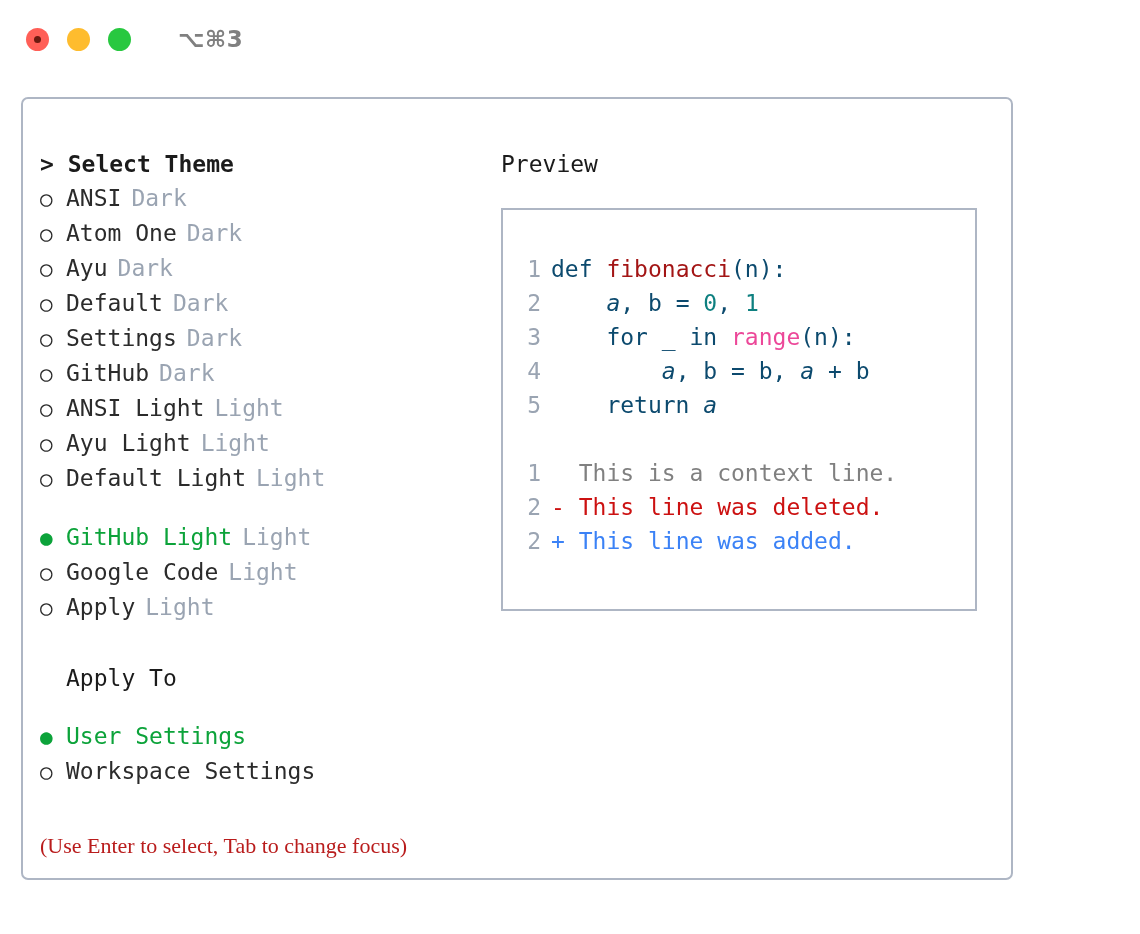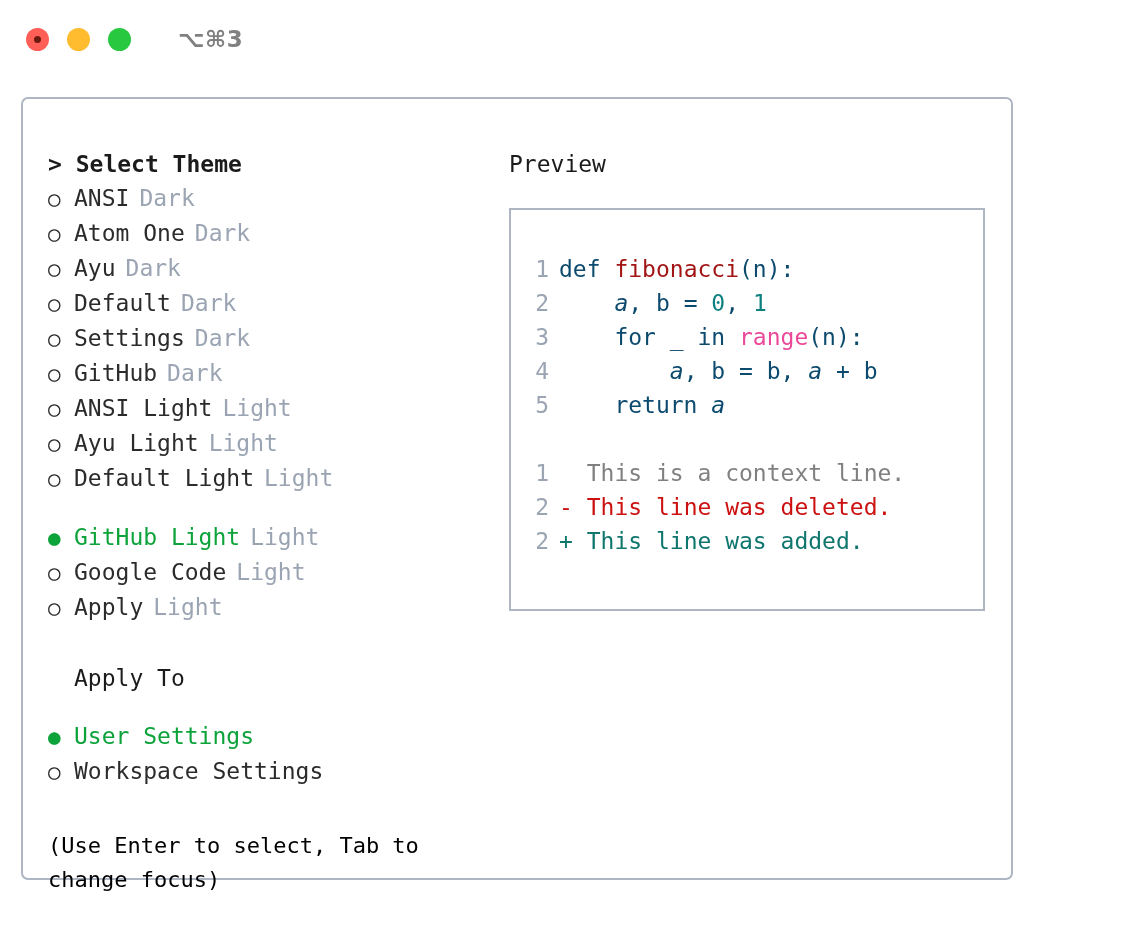--- a/index.html
+++ b/index.html
@@ -72,21 +72,21 @@
     top: 97px;
     width: 992px;
     height: 783px;
     border: 2px solid #aeb6c4;
     border-radius: 7px;
     background: #ffffff;
   }
 
   .card-inner {
     display: flex;
-    padding: 48px 0 0 8px;
+    padding: 48px 0 0 0;
     height: 100%;
     border-radius: 26px;
   }
 
   .col-left {
     width: 460px;
     padding-left: 17px;
   }
   .col-right {
     flex: 1;
@@ -132,22 +132,23 @@
     color: #1b1b1b;
     line-height: 34px;
     padding-left: 26px;
     white-space: pre;
   }
 
   .hint {
     margin-top: 40px;
     font-size: 22px;
     line-height: 34px;
-    color: #000000;
+    color: #b91c1c;
     width: 400px;
+    font-family: Liberation Serif, serif;
   }
 
   
   .preview-title {
     font-size: 23px;
     color: #1b1b1b;
     line-height: 34px;
     white-space: pre;
   }
   .preview-box {
@@ -173,21 +174,21 @@
   }
   .code-text { color: #0c4a6e; text-align: right; }
   .tok-fn    { color: #a31515; }
   .tok-call  { color: #ec4899; }
   .tok-num   { color: #0e8080; }
   .tok-var   { font-style: italic; }
 
   .diff-gap { height: 34px; }
   .diff-ctx { color: #808080; }
   .diff-del { color: #cc1111; }
-  .diff-add { color: #0f766e; }
+  .diff-add { color: #3b82f6; }
 </style>
 </head>
 <body>
 
 <div class="window">
 
   <div class="titlebar">
     <div class="lights">
       <span class="light red"></span>
       <span class="light yellow"></span>

